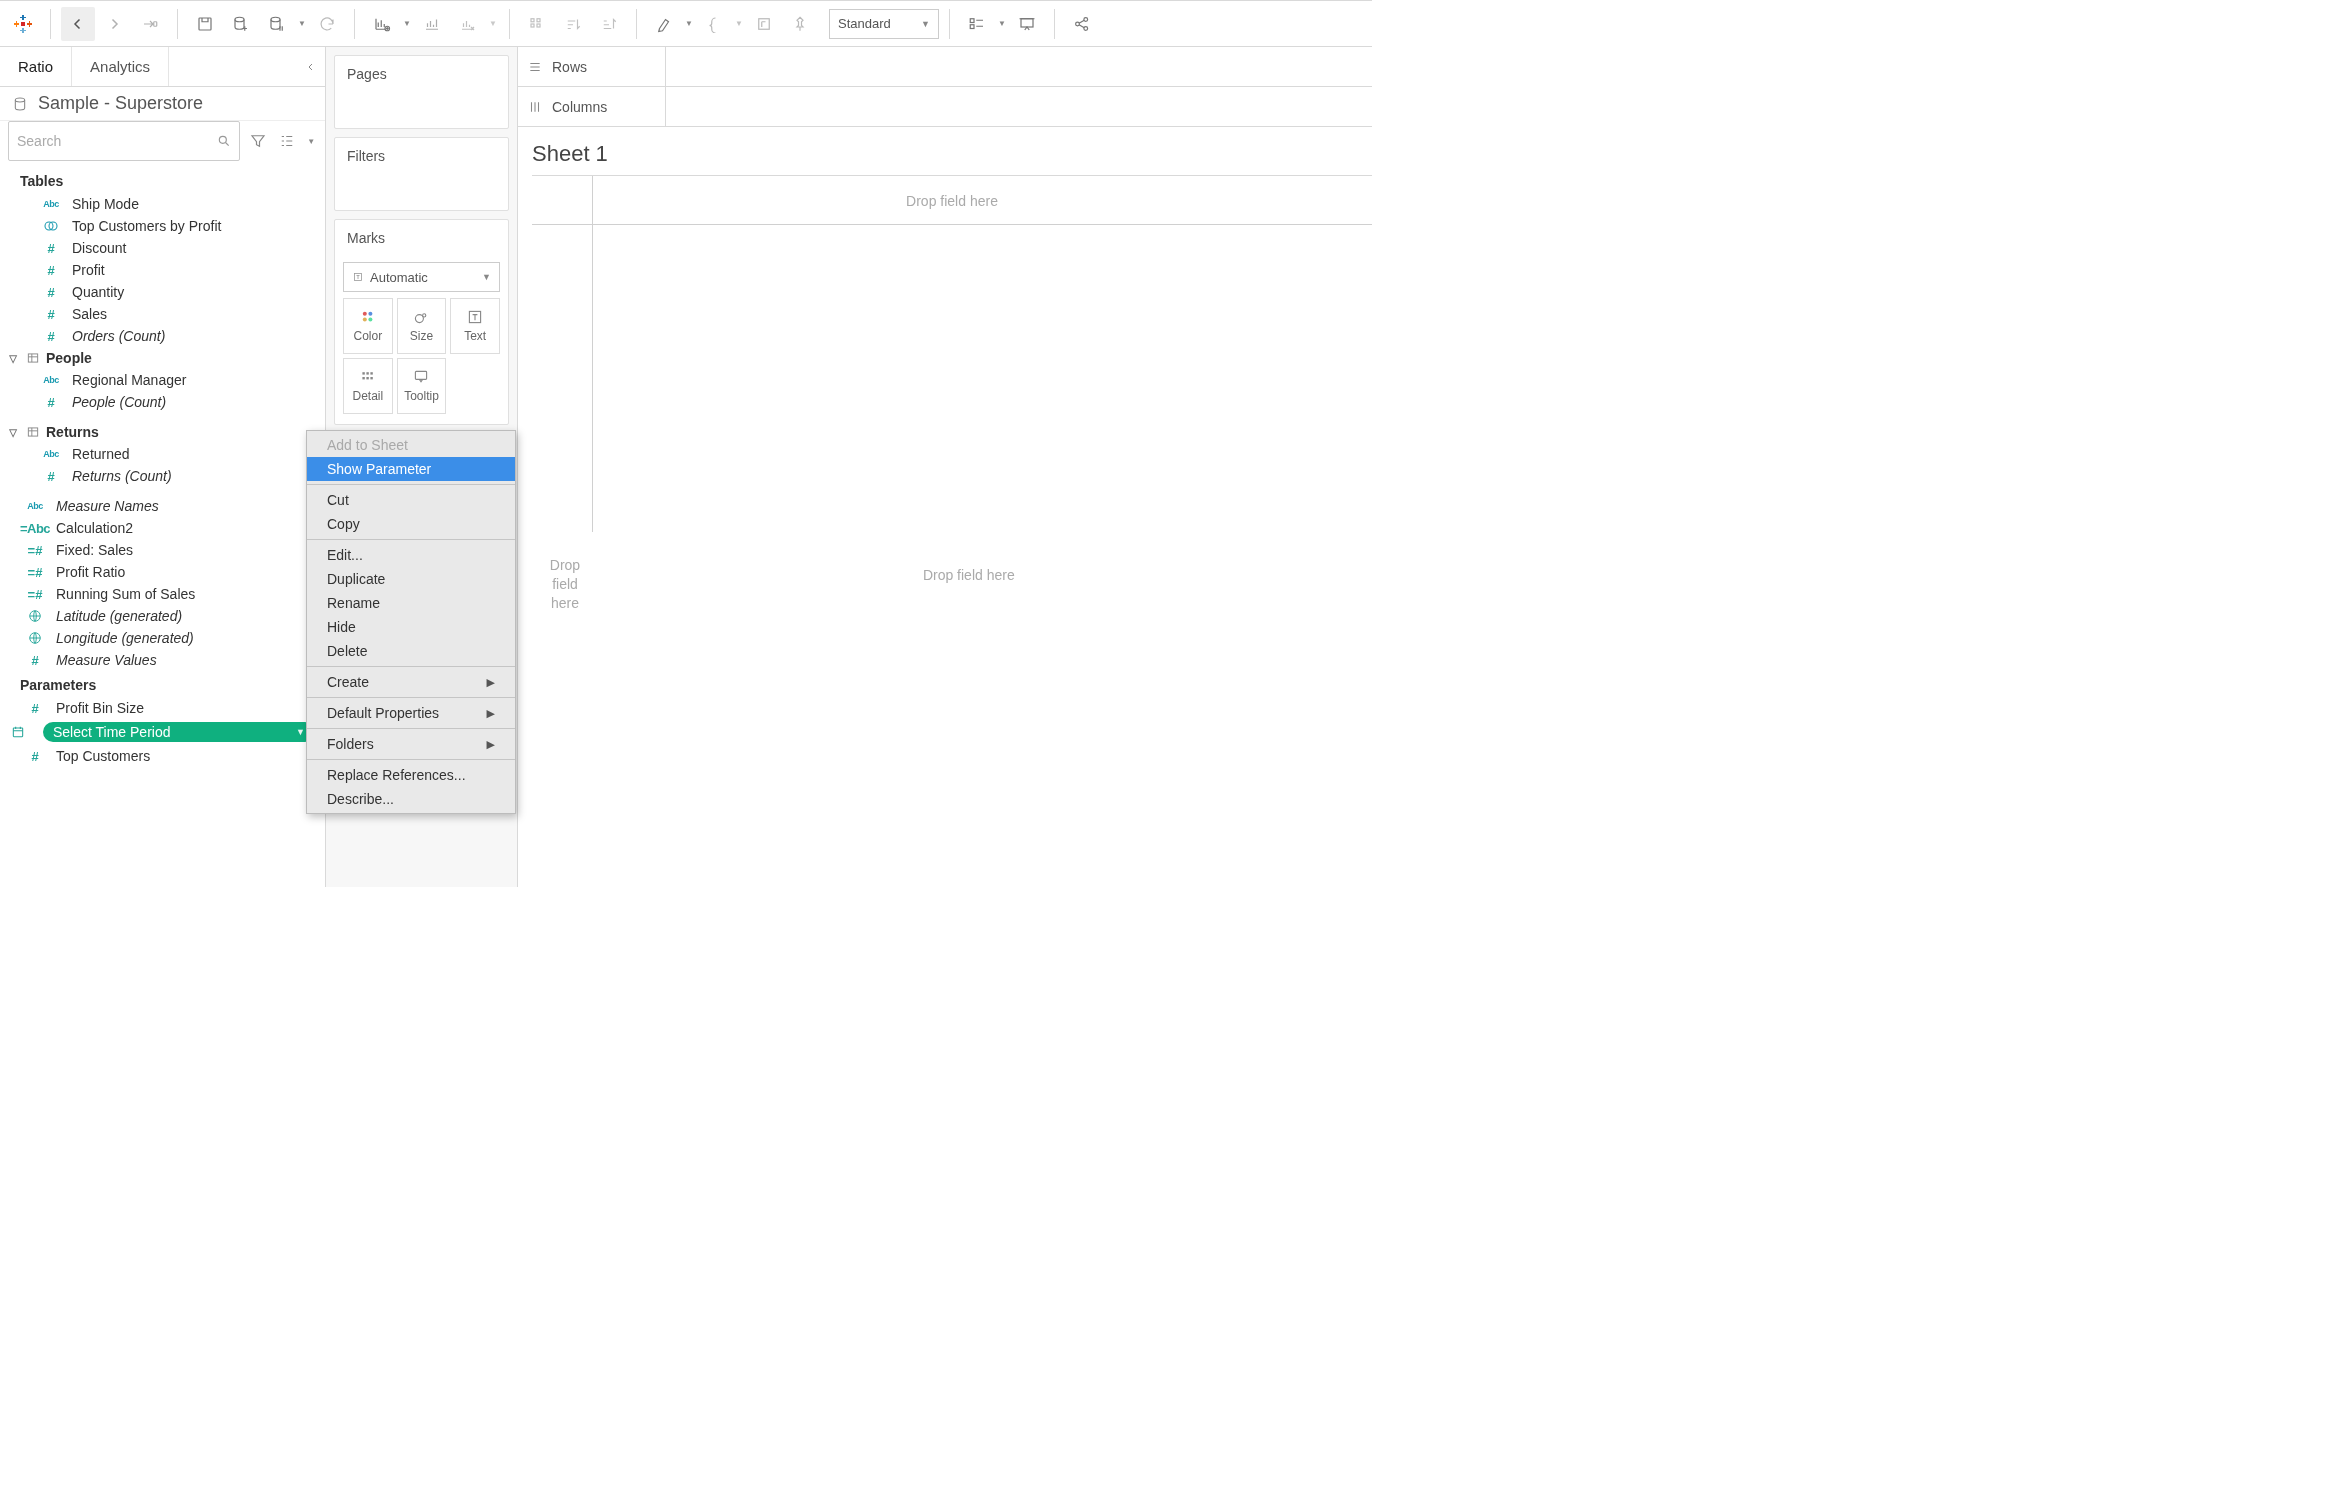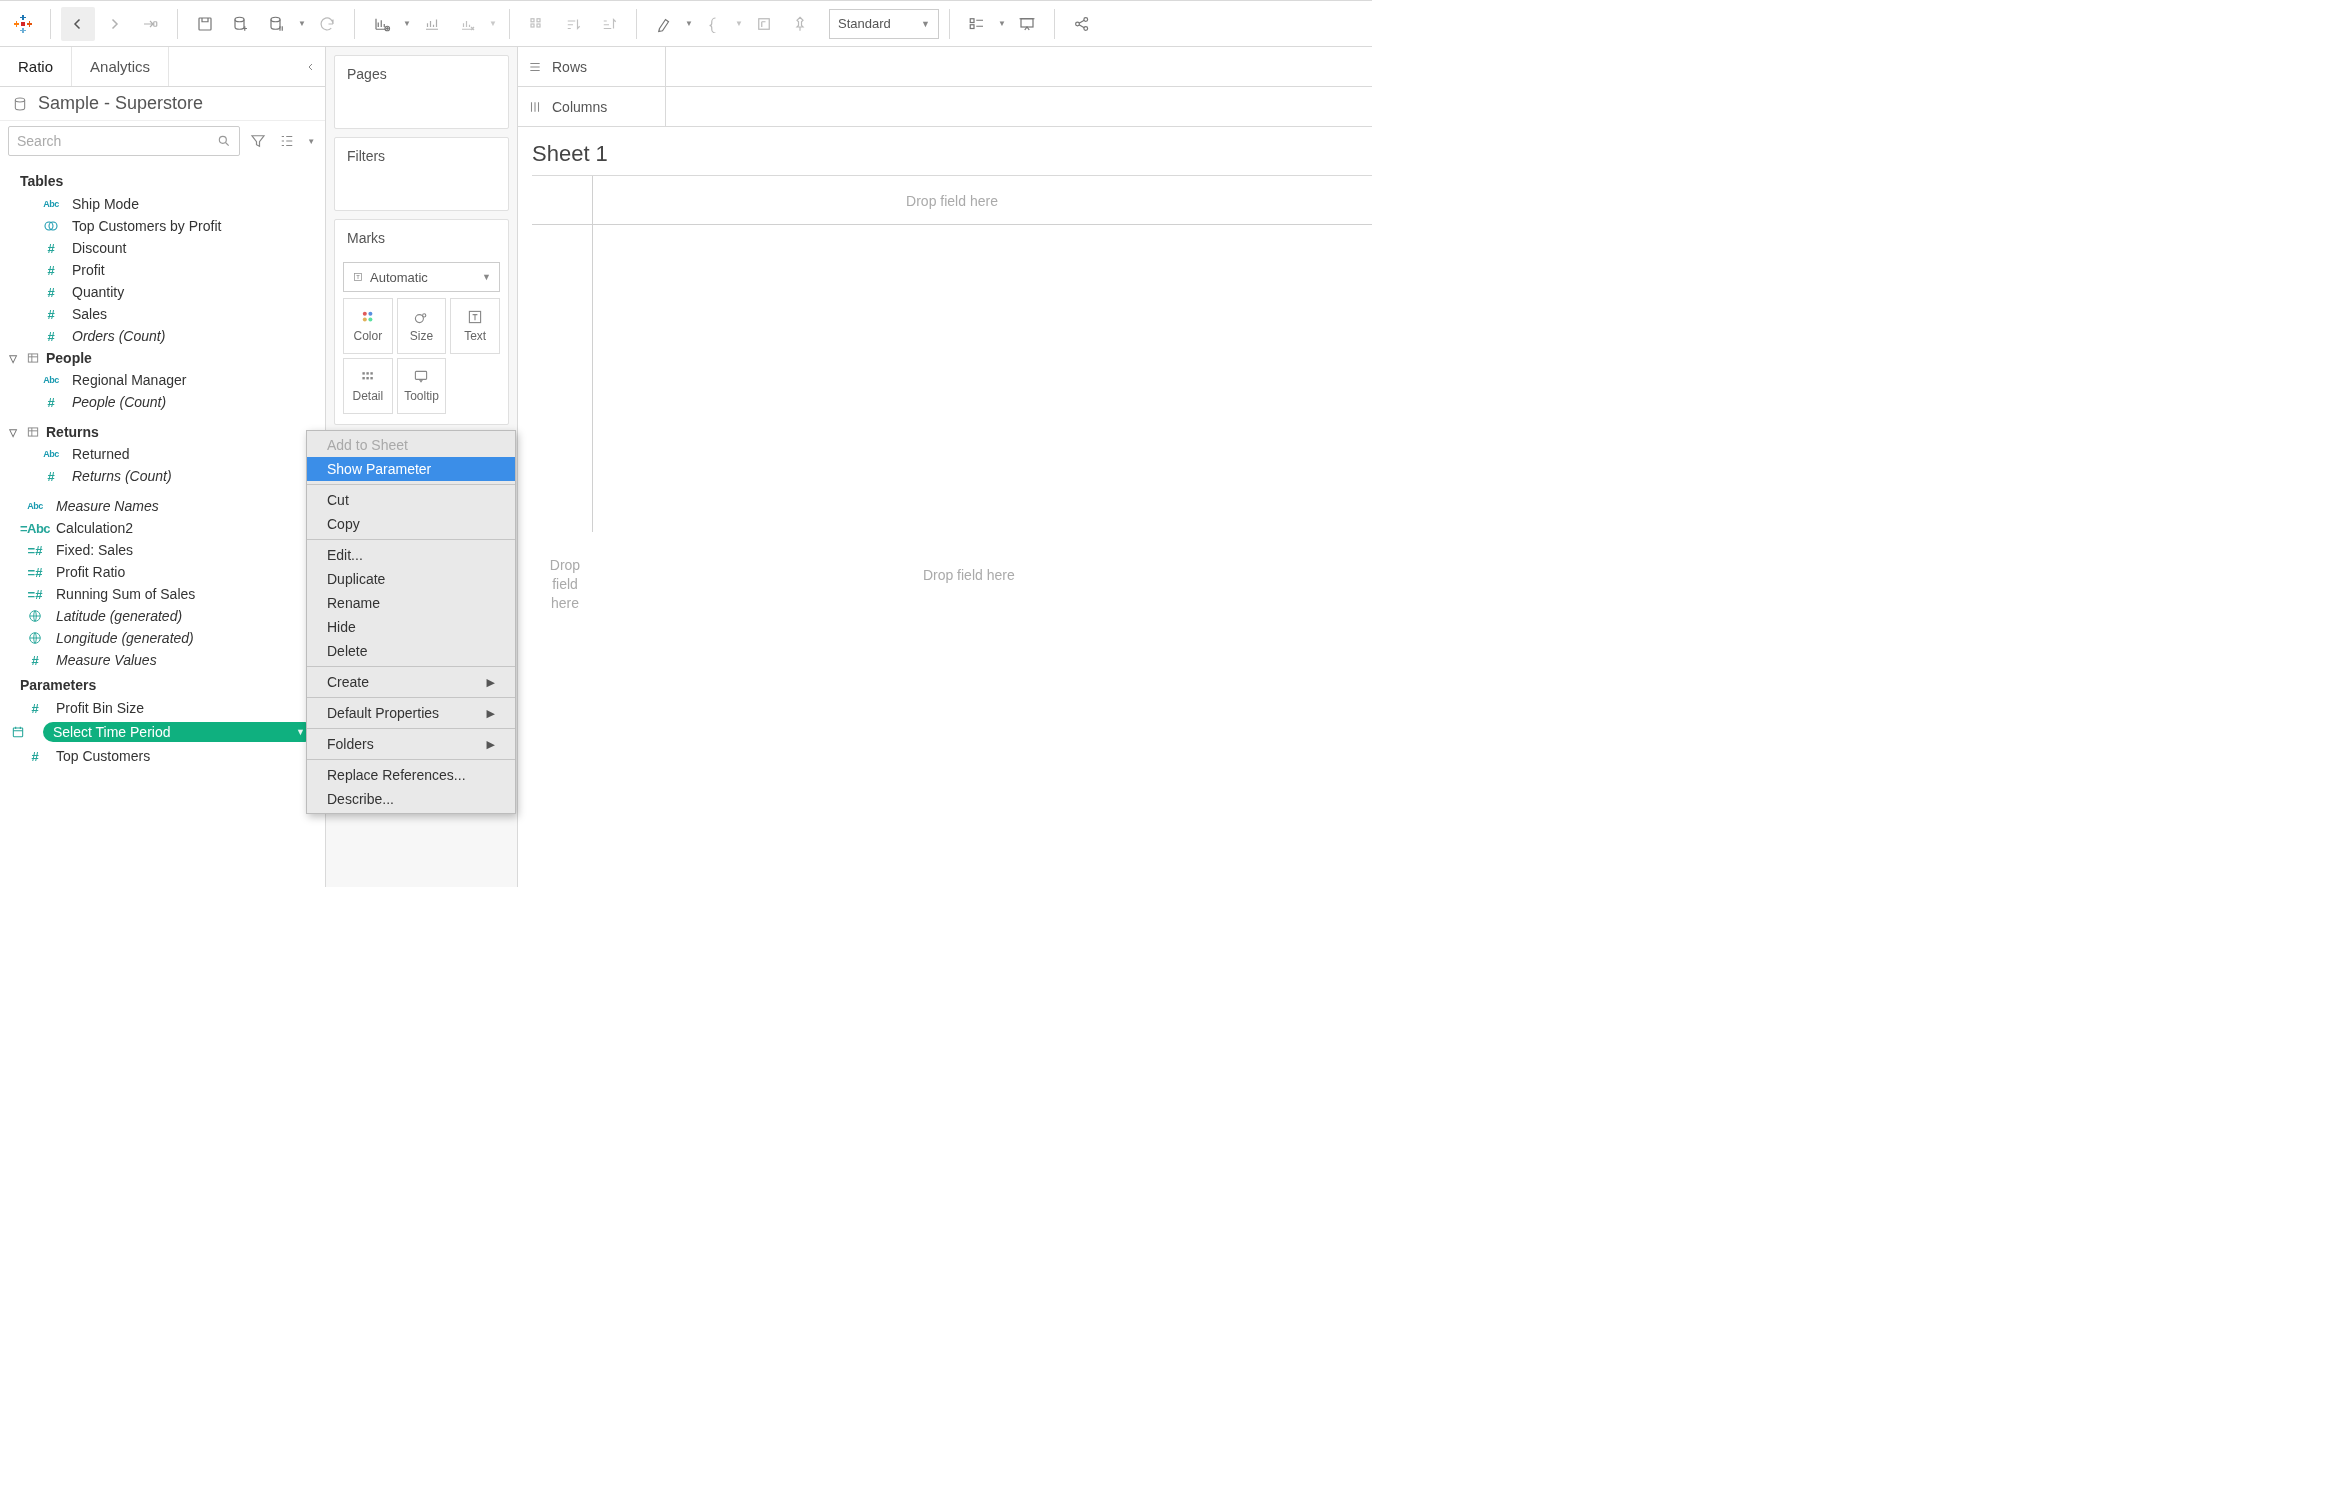--- a/index.html
+++ b/index.html
@@ -16,21 +16,21 @@
   
   .main { flex:1; display:flex; overflow:hidden; }
   
   .datapane { width:326px; border-right:1px solid #d9d9d9; display:flex; flex-direction:column; position:relative; }
   .tabs { height:40px; display:flex; border-bottom:1px solid #d9d9d9; align-items:stretch; }
   .tab { padding:0 18px; display:flex; align-items:center; font-size:15px; color:#555; border-right:1px solid #e5e5e5; }
   .tab.active { color:#222; font-weight:500; }
   .tabs .collapse { margin-left:auto; width:28px; display:flex; align-items:center; justify-content:center; color:#888;}
   .ds-row { height:34px; display:flex; align-items:center; padding:0 12px; gap:10px; color:#555; font-size:18px; border-bottom:1px solid #eee;}
   .search-row { height:40px; display:flex; align-items:center; padding:6px 8px; gap:6px;}
-  .search-box { flex:0 0 232px; height:30px; border:1px solid #ccc; border-radius:2px; display:flex; align-items:center; padding:0 8px; color:#888; font-size:14px; justify-content:space-between;}
+  .search-box { flex:0 0 232px; height:40px; border:1px solid #ccc; border-radius:2px; display:flex; align-items:center; padding:0 8px; color:#888; font-size:14px; justify-content:space-between;}
   .schema { flex:1; overflow:auto; padding:6px 0 10px 0; }
   .sec-title { font-weight:700; font-size:14px; padding:6px 20px 4px 20px; color:#333;}
   .sec-row { display:flex; align-items:center; gap:10px; padding:3px 10px 3px 20px; font-size:14px; color:#333;}
   .sec-row.group { padding-left:6px; gap:6px; font-weight:700;}
   .sec-row.group .chev { width:14px; text-align:center; color:#777; font-size:10px;}
   .type-ico { width:22px; height:16px; display:flex; align-items:center; justify-content:center; font-size:10px; font-weight:600; }
   .type-abc { color:#1a9ab0; font-size:9px; letter-spacing:-0.5px;}
   .type-hash { color:#1a9ab0; font-size:13px;}
   .type-hash.m { color:#26a69a;}
   .type-calc { color:#26a69a; font-size:13px; letter-spacing:-0.5px;}

